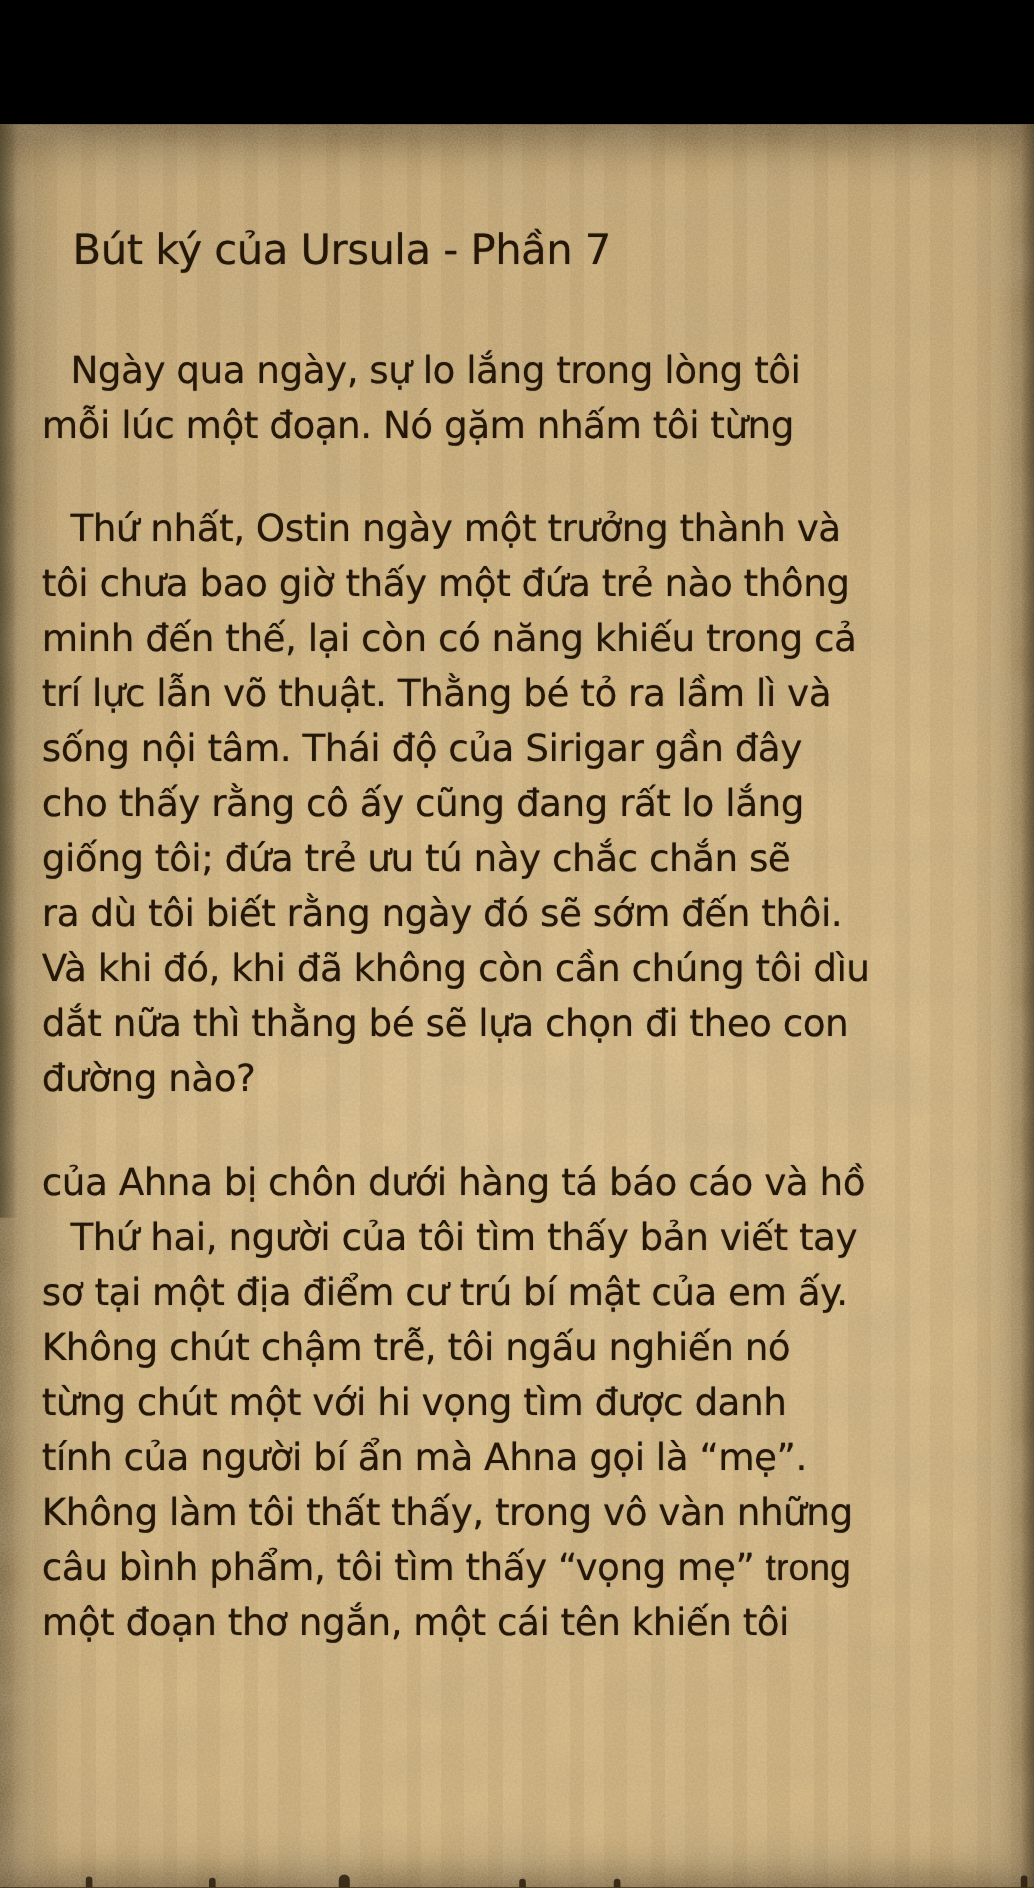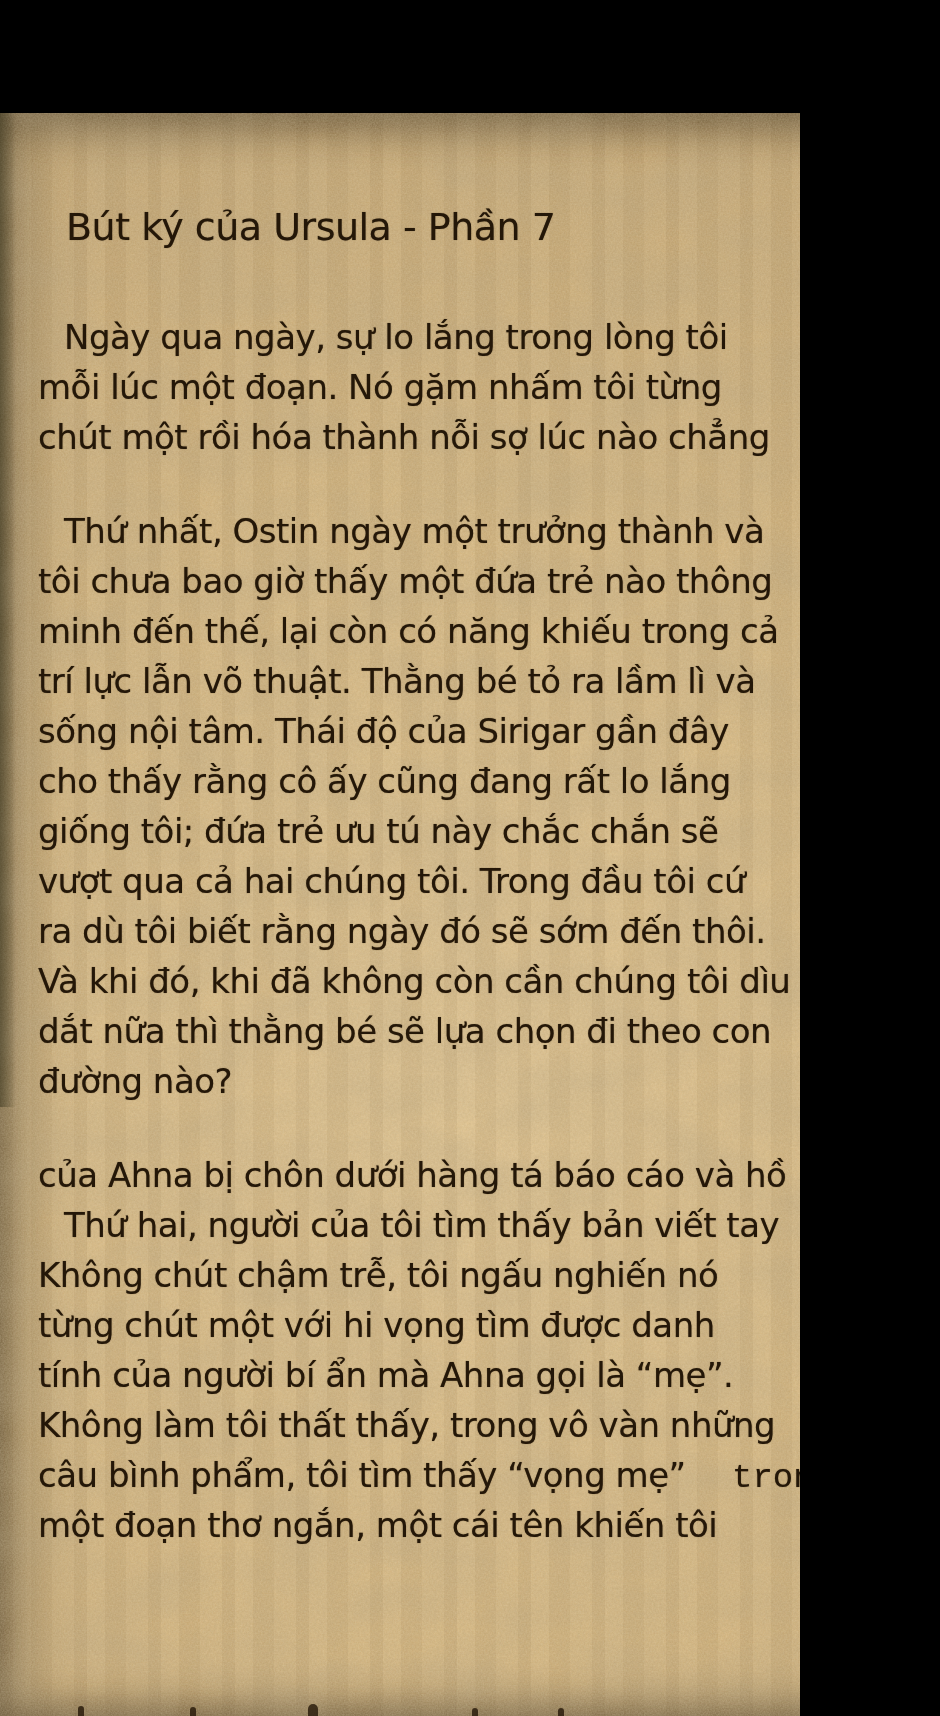--- a/index.html
+++ b/index.html
@@ -1,18 +1,18 @@
 <!DOCTYPE html>
 <html><head>
 <meta charset="utf-8">
 <style>
   html,body{margin:0;padding:0;background:#000;}
   .stage{
     position:relative;
-    width:800px;height:1716px;
+    width:940px;height:1716px;
     background:#a16207;
     overflow:hidden;
     font-family:"DejaVu Sans",sans-serif;
   }
   .letterbox-top{
     position:absolute;left:0;top:0;width:940px;height:113px;
     background:#000;
   }
   .parchment{
     position:absolute;left:0;top:113px;width:940px;height:1603px;
@@ -50,24 +50,23 @@
     position:absolute;left:38px;top:312px;width:874px;
     color:#241708;
     font-size:34px;line-height:50px;
     letter-spacing:-0.5px;
     text-shadow:0 0 1px rgba(36,23,8,.55);
   }
   .paragraph{margin:0 0 44px 0;}
   .line{white-space:nowrap;height:50px;}
   .line.first{padding-left:26px;}
   .plain{
-    font-family:Liberation Mono, monospace;
+    font-family:Liberation Sans, sans-serif;
     letter-spacing:0;
     font-weight:400;
-    margin-left:36px;
   }
   .frag-mark{
     position:absolute;
     width:6px;height:18px;
     background:#241708;
     border-radius:3px;
     opacity:.8;
   }
 </style>
 </head>
@@ -100,39 +99,38 @@
     <div class="edge-left"></div>
     <div class="edge-right"></div>
   </div>
 
   <div class="page-title">Bút ký của Ursula - Phần 7</div>
 
   <div class="page-text">
       <div class="paragraph">
         <div class="line first">Ngày qua ngày, sự lo lắng trong lòng tôi</div>
         <div class="line">mỗi lúc một đoạn. Nó gặm nhấm tôi từng</div>
-        <div class="line">chút một rồi hóa thành nỗi sợ lúc nào chẳng</div>
       </div>
       <div class="paragraph">
         <div class="line first">Thứ nhất, Ostin ngày một trưởng thành và</div>
         <div class="line">tôi chưa bao giờ thấy một đứa trẻ nào thông</div>
         <div class="line">minh đến thế, lại còn có năng khiếu trong cả</div>
         <div class="line">trí lực lẫn võ thuật. Thằng bé tỏ ra lầm lì và</div>
         <div class="line">sống nội tâm. Thái độ của Sirigar gần đây</div>
         <div class="line">cho thấy rằng cô ấy cũng đang rất lo lắng</div>
         <div class="line">giống tôi; đứa trẻ ưu tú này chắc chắn sẽ</div>
-        <div class="line">vượt qua cả hai chúng tôi. Trong đầu tôi cứ</div>
         <div class="line">ra dù tôi biết rằng ngày đó sẽ sớm đến thôi.</div>
         <div class="line">Và khi đó, khi đã không còn cần chúng tôi dìu</div>
         <div class="line">dắt nữa thì thằng bé sẽ lựa chọn đi theo con</div>
         <div class="line">đường nào?</div>
       </div>
       <div class="paragraph">
         <div class="line">của Ahna bị chôn dưới hàng tá báo cáo và hồ</div>
         <div class="line first">Thứ hai, người của tôi tìm thấy bản viết tay</div>
+        <div class="line">sơ tại một địa điểm cư trú bí mật của em ấy.</div>
         <div class="line">Không chút chậm trễ, tôi ngấu nghiến nó</div>
         <div class="line">từng chút một với hi vọng tìm được danh</div>
         <div class="line">tính của người bí ẩn mà Ahna gọi là “mẹ”.</div>
         <div class="line">Không làm tôi thất thấy, trong vô vàn những</div>
         <div class="line"><span>câu bình phẩm, tôi tìm thấy “vọng mẹ” </span><span class="plain">trong</span></div>
         <div class="line">một đoạn thơ ngắn, một cái tên khiến tôi</div>
       </div>
     </div>
 
   <div>

